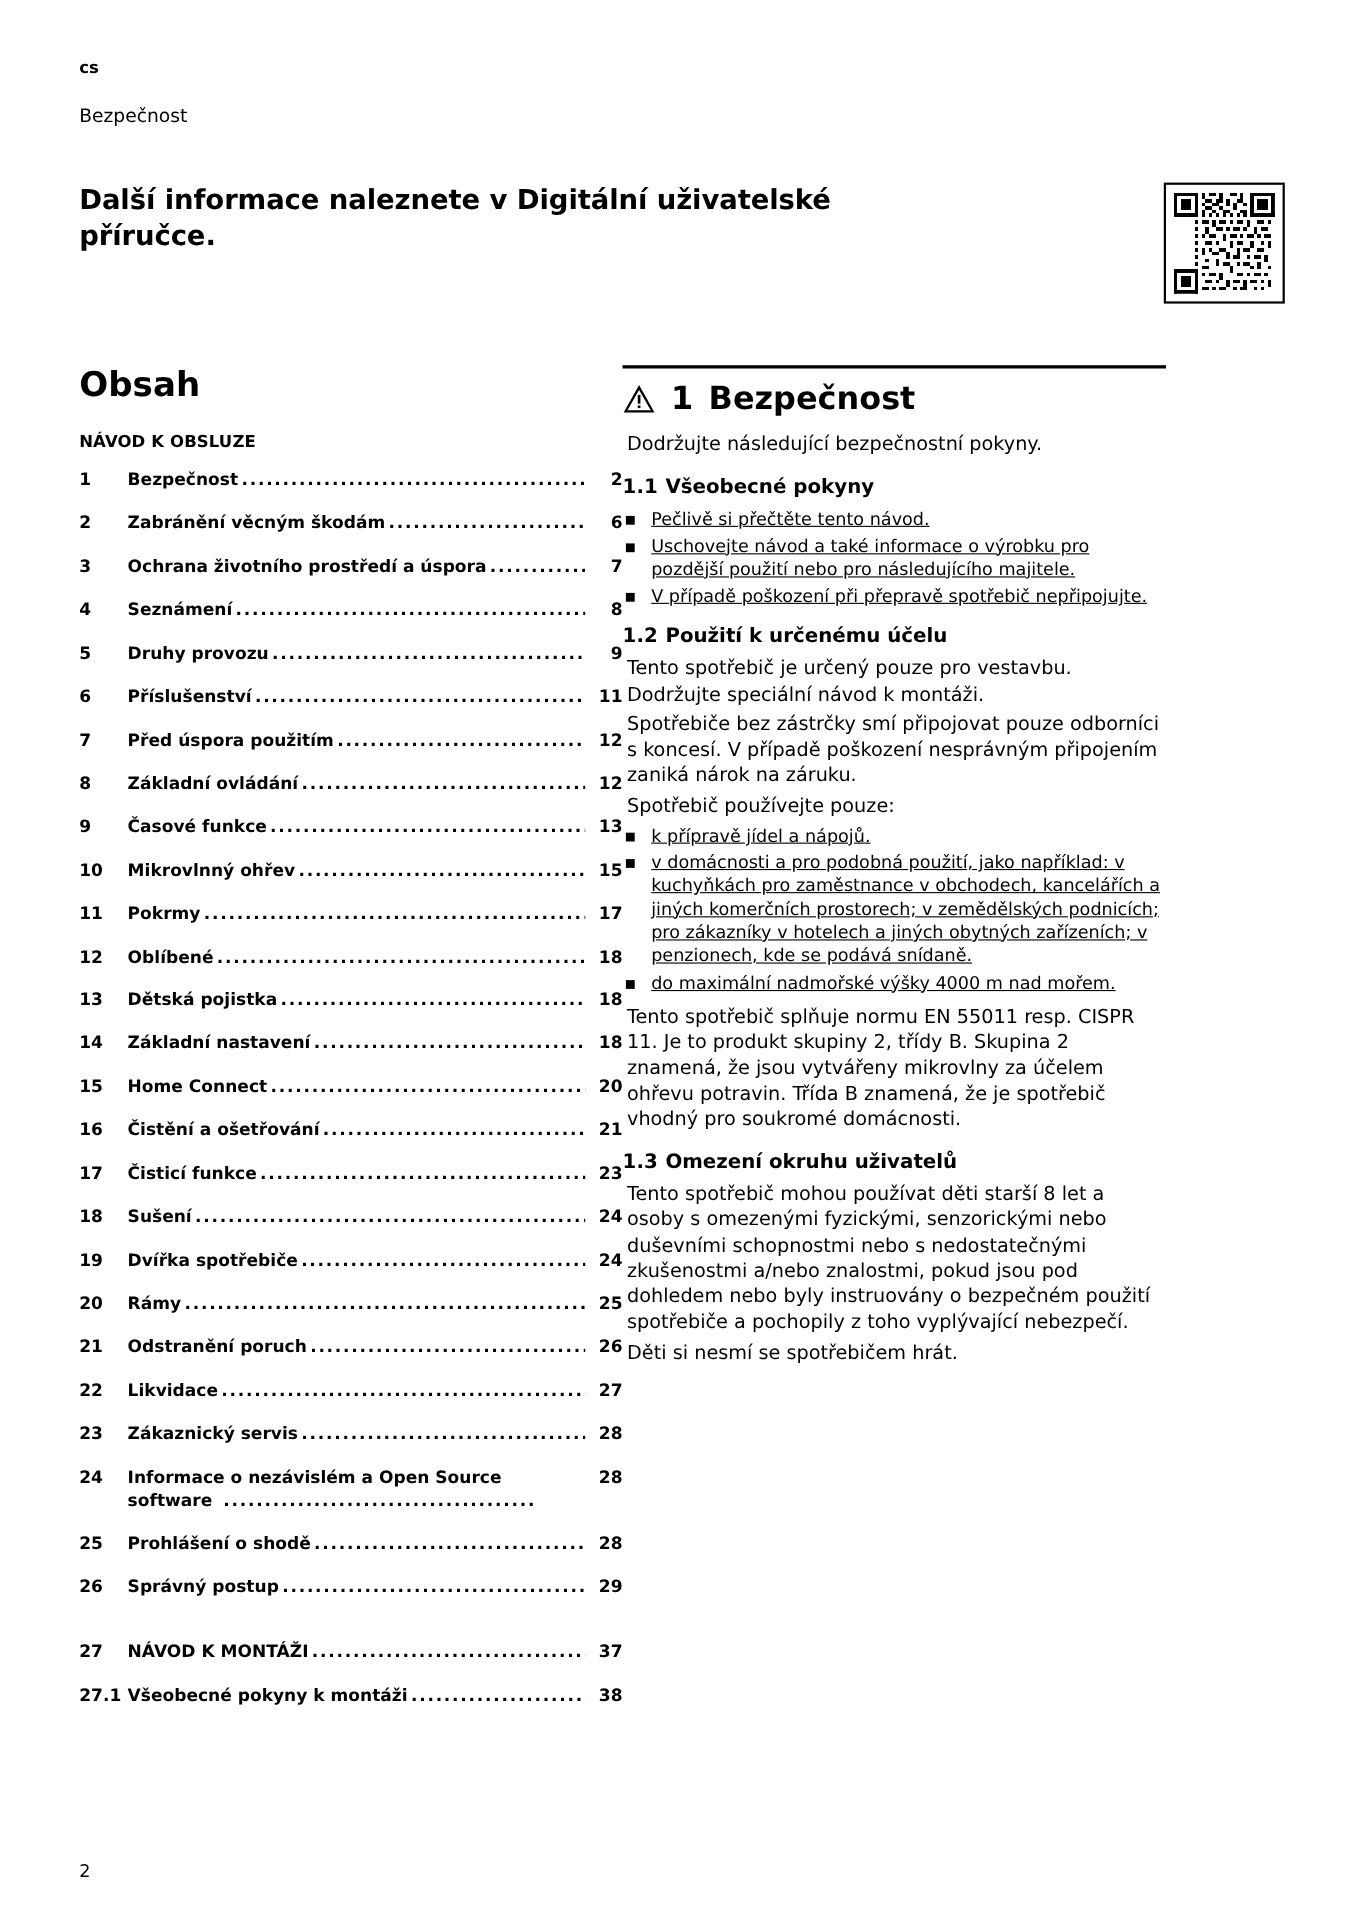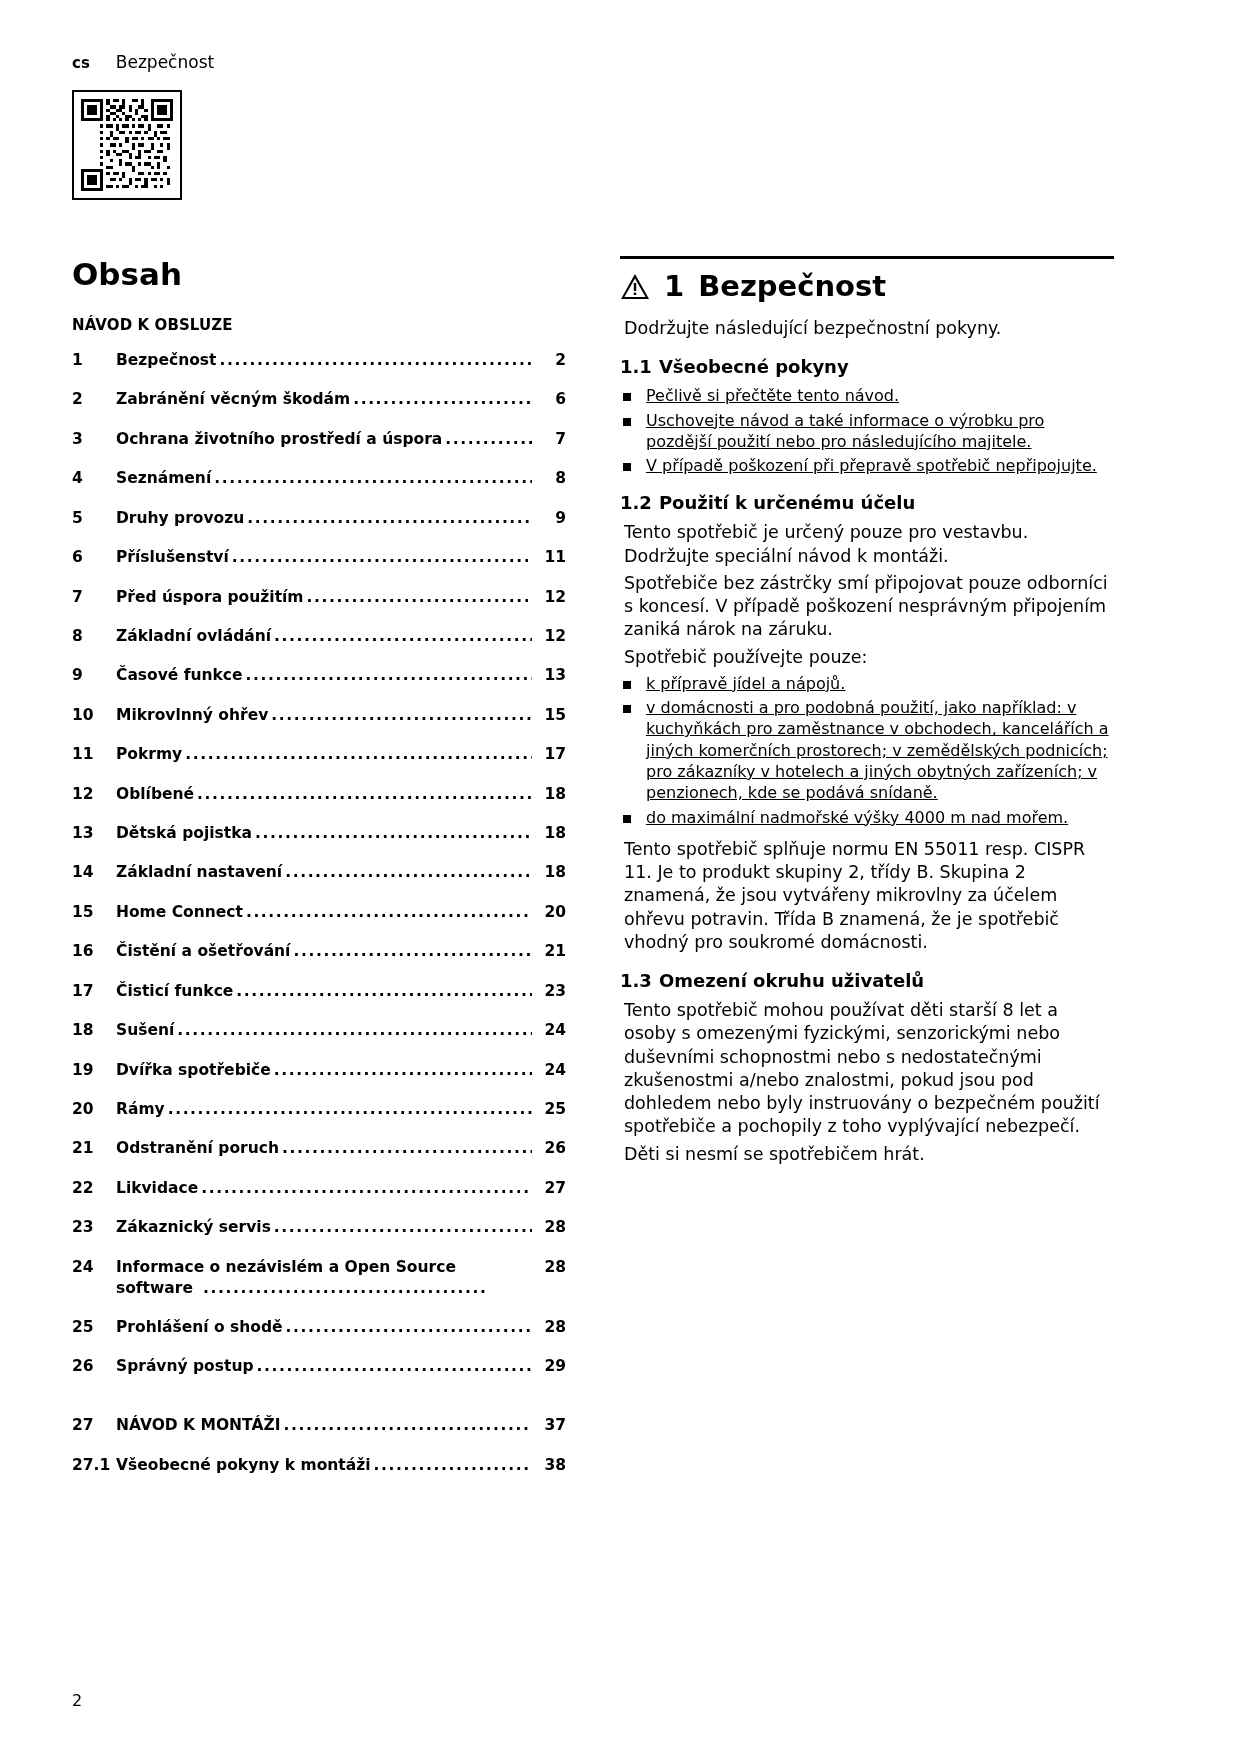--- a/index.html
+++ b/index.html
@@ -23,21 +23,22 @@
     box-sizing: border-box;
     padding: 52px 72px 40px 72px;
   }
 
   
   .header {
     display: flex;
     align-items: baseline;
     gap: 26px;
     font-size: 17px;
-    margin-bottom: 18px;
+    margin-bottom: 50px;
+    flex-direction: column;
   }
   .header .lang {
     font-weight: bold;
     font-size: 15px;
   }
   .header .sect {
     font-size: 17px;
   }
 
   
@@ -60,21 +61,20 @@
     border: 2px solid #000;
     padding: 7px;
     box-sizing: border-box;
     flex: 0 0 auto;
   }
   .qr-box svg { display:block; width:100%; height:100%; }
 
   
   .columns {
     display: flex;
-    gap: 54px;
   }
   .col-left { width: 494px; flex: 0 0 494px; }
   .col-right { width: 494px; flex: 0 0 494px; }
 
   
   h1.obsah {
     font-size: 31px;
     font-weight: bold;
     margin: 0 0 24px 0;
   }
@@ -181,20 +181,21 @@
 <body>
 
 <div class="page">
 
   <div class="header">
     <span class="lang">cs</span>
     <span class="sect">Bezpečnost</span>
   </div>
 
   <div class="title-row">
+    <div class="doc-title">Další informace naleznete v Digitální uživatelské příručce.</div>
     <div class="qr-box">
       <svg viewBox="0 0 29 29" shape-rendering="crispEdges">
         <rect width="29" height="29" fill="#fff"></rect>
         <g fill="#000">
 
           <rect x="0" y="0" width="7" height="1"></rect>
             <rect x="0" y="6" width="7" height="1"></rect>
           <rect x="0" y="0" width="1" height="7"></rect>
             <rect x="6" y="0" width="1" height="7"></rect>
           <rect x="2" y="2" width="3" height="3"></rect>

